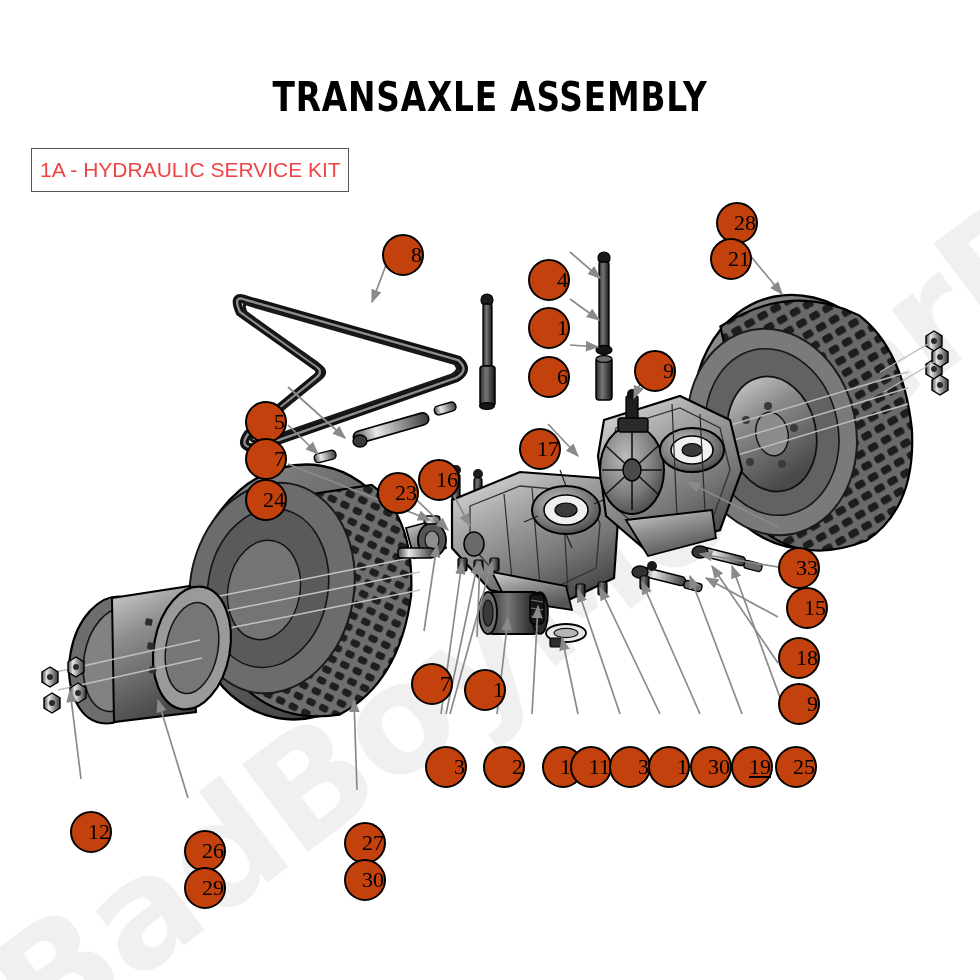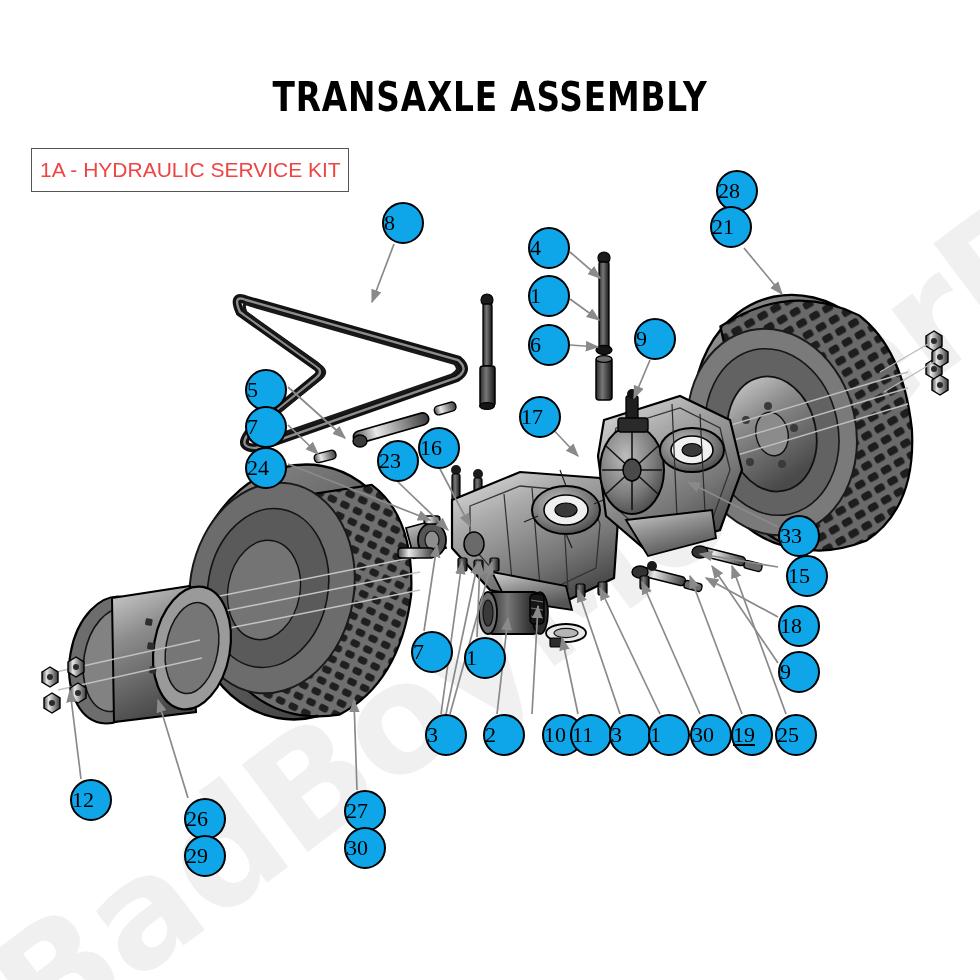--- a/index.html
+++ b/index.html
@@ -38,24 +38,24 @@
     font-size:21px;color:#ef4444;padding-left:8px;
     font-family:"Liberation Sans",sans-serif;letter-spacing:0px;
   }
 
   
   #art{position:absolute;left:0;top:0;width:980px;height:980px;z-index:10;}
 
   
   .callout{
     position:absolute;width:42px;height:42px;border-radius:50%;
-    border:2px solid #000;background:#0ea5e9;
-    display:flex;align-items:center;justify-content:flex-start;
+    border:2px solid #000;background:#c2410c;
+    display:flex;align-items:center;justify-content:flex-end;
     font-family:"Liberation Serif",serif;
-    font-size:22px;color:#000;z-index:40;box-sizing:border-box;
+    font-size:22px;color:#000;z-index:40;box-sizing:border-box;margin-top:32px;
   }
   #leaders{position:absolute;left:0;top:0;width:980px;height:980px;z-index:20;}
 </style>
 </head>
 <body>
 
 <div id="page">
 
   <div id="watermark">
     <div class="wm-text" id="wm1">BadBoyMowerParts.com</div>

